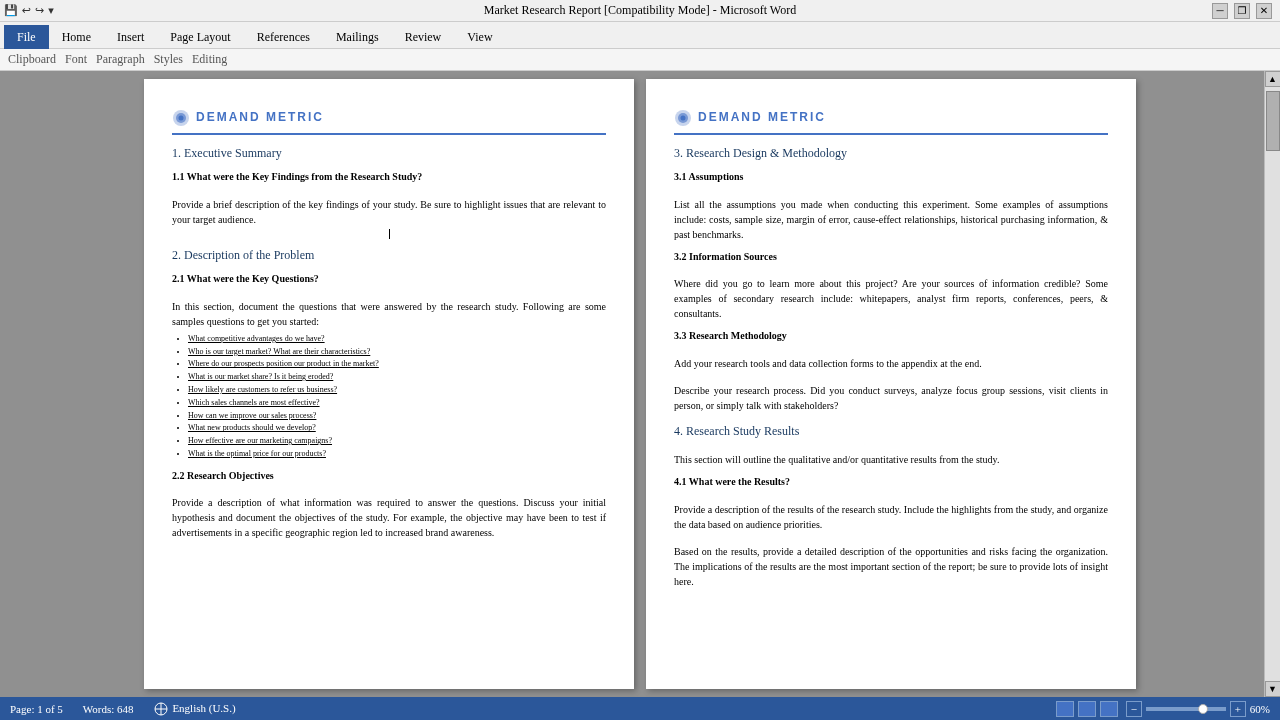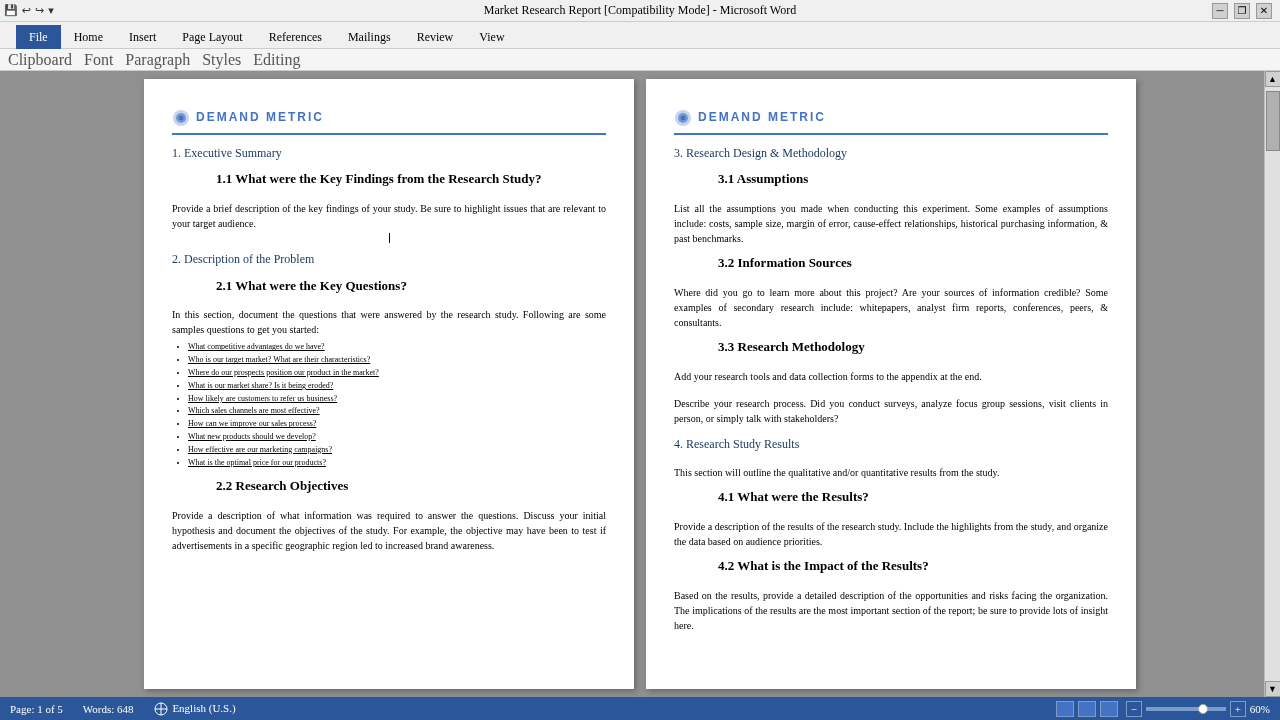--- a/index.html
+++ b/index.html
@@ -67,33 +67,32 @@
       background: transparent;
       color: #000;
       position: relative;
       top: 1px;
     }
     .ribbon-tab.active {
       background: #2b579a;
       color: white;
       border-color: #2b579a;
       padding: 4px 12px;
-      margin-left: 12px;
     }
     .ribbon-content {
       height: 22px;
       background: #f5f5f5;
       border-top: 1px solid #ccc;
       display: flex;
       align-items: center;
       padding: 0 8px;
       gap: 20px;
     }
     .ribbon-group-label {
-      font-size: 16px;
+      font-size: 12px;
       color: #555;
     }
 
     
     .doc-area {
       background: #909090;
       height: calc(720px - 22px - 27px - 23px - 22px);
       display: flex;
       justify-content: center;
       gap: 12px;
@@ -169,26 +168,25 @@
     }
 
     .section-heading {
       font-size: 12px;
       font-weight: normal;
       color: #17375e;
       margin-bottom: 8px;
       margin-top: 10px;
     }
     .sub-heading {
-      font-size: 13px;
+      font-size: 10px;
       font-weight: bold;
       margin-bottom: 4px;
       margin-top: 8px;
       color: #000;
-      margin-left: 44px;
     }
     .body-text {
       font-size: 10px;
       line-height: 1.5;
       text-align: justify;
       margin-bottom: 4px;
       margin-top: 12px;
     }
     .bullet-list {
       margin-left: 16px;
@@ -372,21 +370,20 @@
     <div class="sub-heading">3.3 Research Methodology</div>
     <p class="body-text">Add your research tools and data collection forms to the appendix at the end.</p>
     <p class="body-text">Describe your research process.  Did you conduct surveys, analyze focus group sessions, visit clients in person, or simply talk with stakeholders?</p>
 
     <div class="section-heading">4. Research Study Results</div>
     <p class="body-text">This section will outline the qualitative and/or quantitative results from the study.</p>
 
     <div class="sub-heading">4.1 What were the Results?</div>
     <p class="body-text">Provide a description of the results of the research study.  Include the highlights from the study, and organize the data based on audience priorities.</p>
 
-    <div class="sub-heading">4.2 What is the Impact of the Results?</div>
     <p class="body-text">Based on the results, provide a detailed description of the opportunities and risks facing the organization.  The implications of the results are the most important section of the report; be sure to provide lots of insight here.</p>
   </div>
 
   <div class="scrollbar-right">
     <div class="scroll-arrow">▲</div>
     <div class="scroll-thumb"></div>
     <div style="flex:1"></div>
     <div class="scroll-arrow">▼</div>
   </div>
 </div>

